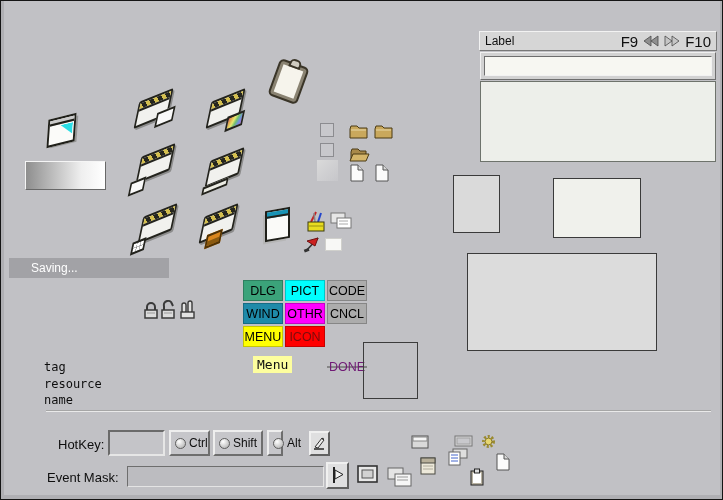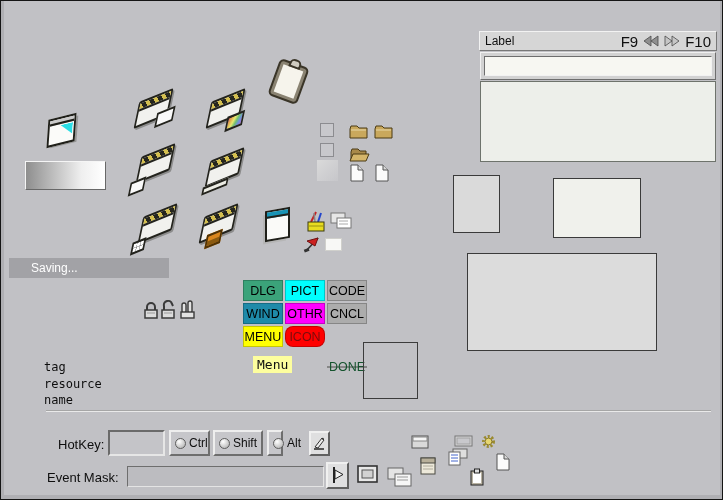--- a/index.html
+++ b/index.html
@@ -253,22 +253,22 @@
   </svg>
 
   <div class="btn-grid" id="btn-grid">
       <div class="pbtn" style="background: rgb(59, 163, 122); color: rgb(0, 0, 0);">DLG</div>
       <div class="pbtn" style="background: rgb(0, 255, 255); color: rgb(0, 0, 0);">PICT</div>
       <div class="pbtn" style="background: rgb(172, 172, 172); color: rgb(0, 0, 0);">CODE</div>
       <div class="pbtn" style="background: rgb(30, 138, 169); color: rgb(0, 0, 0);">WIND</div>
       <div class="pbtn" style="background: rgb(255, 0, 255); color: rgb(0, 0, 0);">OTHR</div>
       <div class="pbtn" style="background: rgb(172, 172, 172); color: rgb(0, 0, 0);">CNCL</div>
       <div class="pbtn" style="background: rgb(255, 255, 0); color: rgb(0, 0, 0);">MENU</div>
-      <div class="pbtn" style="background: rgb(255, 0, 0); color: rgb(122, 12, 12); border-radius: 8px;">ICON</div>
-      <div class="pbtn" style="background: rgb(172, 172, 172); color: #14532d; margin-top: 40px;">DONE</div>
+      <div class="pbtn" style="background: rgb(255, 0, 0); color: rgb(122, 12, 12);">ICON</div>
+      <div class="pbtn" style="background: rgb(172, 172, 172); color: #701a75; margin-top: 40px;">DONE</div>
     </div>
 
   <div class="menu-tag">Menu</div>
 
   <div class="outline-sq"></div>
 
   <div class="fieldlbl" style="top:359px;">tag</div>
   <div class="fieldlbl" style="top:376px;">resource</div>
   <div class="fieldlbl" style="top:392px;text-align:right;">name</div>
 

